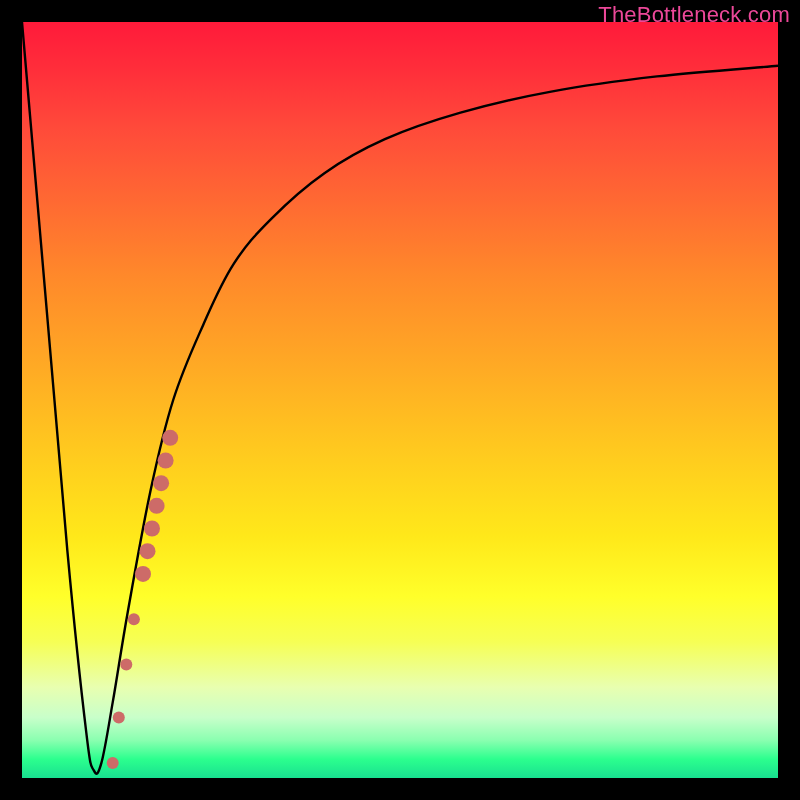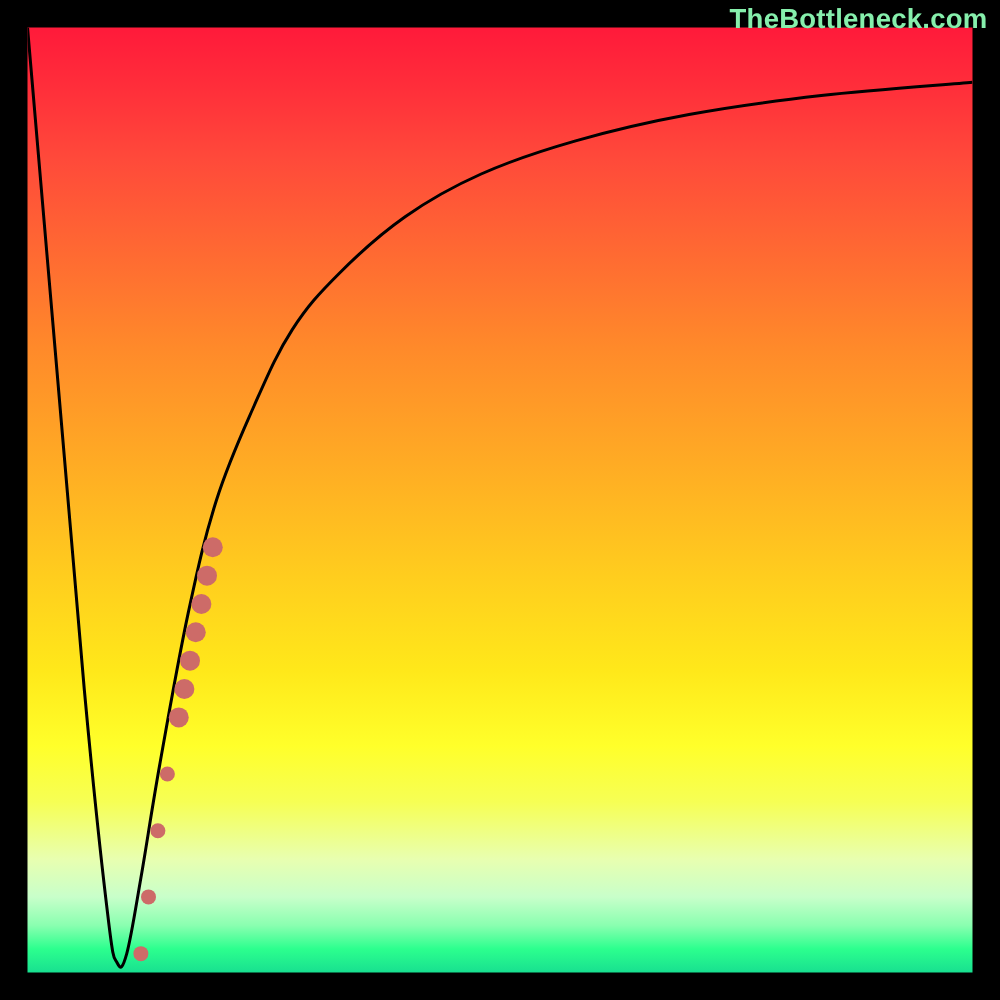--- a/index.html
+++ b/index.html
@@ -39,23 +39,23 @@
       #c8ffca 92%,
       #8affb0 95%,
       #2cff8e 97.5%,
       #18e090 100%
     );
   }
   .watermark {
     position: absolute;
     top: 2px;
     right: 10px;
-    color: #86efac;
+    color: #ec4899;
     font-size: 22px;
-    font-weight: 700;
+    font-weight: 400;
     letter-spacing: 0.2px;
     user-select: none;
   }
   svg.curve {
     position: absolute;
     left: 0;
     top: 0;
     width: 756px;
     height: 756px;
   }

